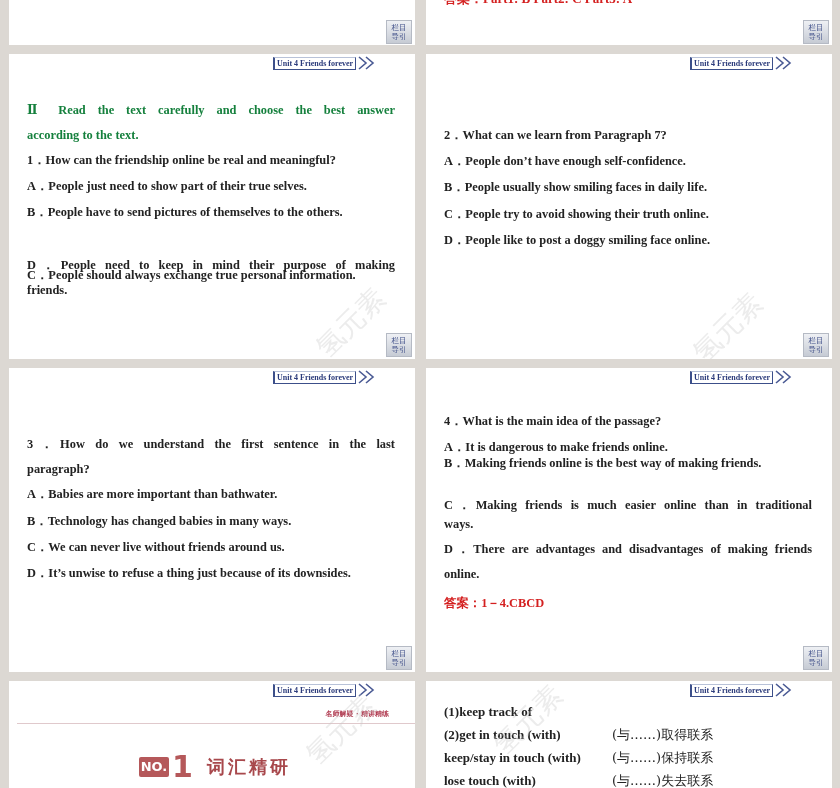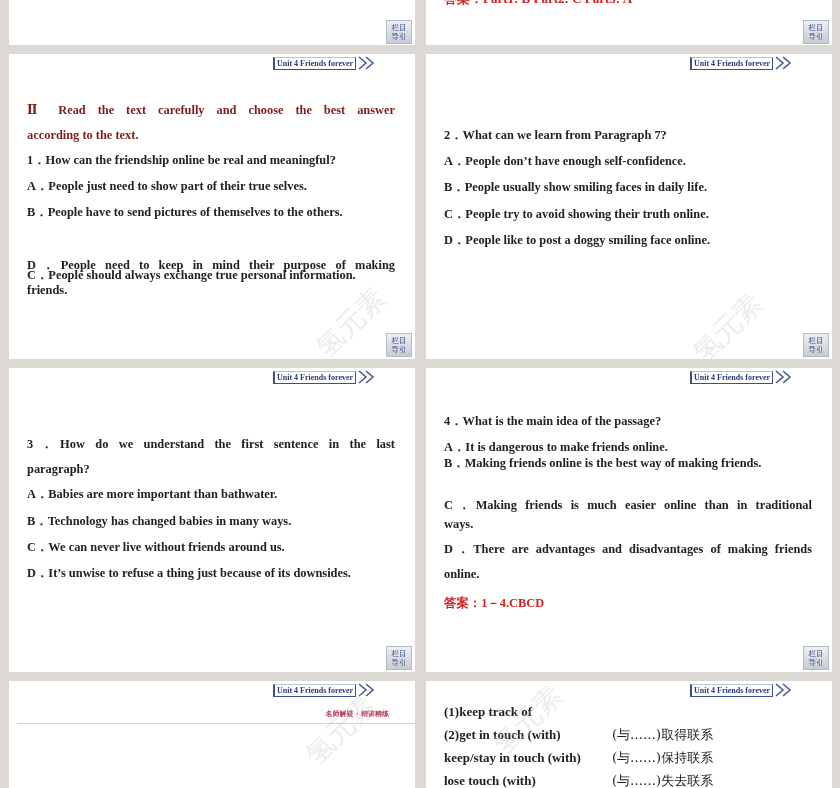--- a/index.html
+++ b/index.html
@@ -9,21 +9,21 @@
   .unit-tag { position: absolute; height: 14px; display: flex; align-items: center; }
   .unit-box { height: 13px; border: 1px solid #3c4f8a; border-top-color: #b8c2d8; border-left-width: 2px;
     background: #fff; color: #2a3a7a; font-size: 8px; font-weight: bold; line-height: 11px; padding: 0 2px; white-space: nowrap; }
   .unit-arrows { width: 22px; height: 14px; margin-left: 1px; }
   .nav-btn { position: absolute; width: 26px; height: 24px; background: linear-gradient(#eef0f4, #c6cbd4);
     border: 1px solid #b5bac4; color: #3b4b86; font-size: 7.5px; line-height: 9px; text-align: center; padding-top: 2px;
     font-family: Liberation Sans, sans-serif; }
   .q { position: absolute; color: #222; font-weight: bold; font-size: 12.4px; }
   .line { position: absolute; white-space: nowrap; }
   .just { text-align: justify; text-align-last: justify; white-space: normal; }
-  .blue { color: #7f1d1d; }
+  .blue { color: #15803d; }
   .red { color: #d42020; }
   .watermark { position: absolute; color: rgba(200,200,200,0.35); font-size: 28px; transform: rotate(-45deg);
     font-family: "DejaVu Sans", sans-serif; pointer-events: none; }
   .banner { position: absolute; left: 8px; top: 28px; width: 180px; height: 20px; background: linear-gradient(90deg, #d2a2a8, #c48a92);
     border-radius: 0 6px 0 0; color: #fff; font-family: "DejaVu Sans", sans-serif; font-size: 11px; font-weight: bold; display: flex; align-items: center; padding-left: 40px; }
   .banner .circ { display: inline-block; width: 15px; height: 15px; border-radius: 50%; background: #fff; color: #b03a50; font-size: 9.5px; line-height: 15px; text-align: center; margin-left: 1px; }
   .banner-underline { position: absolute; left: 8px; top: 48px; width: 400px; height: 1px; background: #e0c9cc; }
   .banner-right { position: absolute; right: 26px; top: 33px; color: #b03a50; font-size: 7px; font-family: "DejaVu Sans", sans-serif; font-weight: bold; }
   .no1 { position: absolute; left: 130px; top: 72px; display: flex; align-items: center; }
   .no-badge { width: 30px; height: 20px; background: #b5585a; color: #fff; font-family: "DejaVu Sans", sans-serif; font-weight: bold; font-size: 13px; line-height: 20px; text-align: center; border-radius: 2px; }
@@ -134,20 +134,25 @@
 
 <div class="slide" style="left:9px; top:681px; width:406px; height:120px;">
   <div class="unit-tag" style="left:264px; top:2px;">
     <div class="unit-box">Unit 4    Friends forever</div>
     <svg class="unit-arrows" viewBox="0 0 22 14">
         <path d="M2 1 L9 7 L2 13 M9 1 L16 7 L9 13" fill="none" stroke="#4a5a94" stroke-width="1.6"></path>
       </svg>
   </div>
   <div class="banner-underline" style="top:42px;"></div>
   <div class="banner-right" style="top:28px;">名师解疑 · 精讲精练</div>
+  <div class="no1">
+    <div class="no-badge">NO.</div>
+    <div class="no-num">1</div>
+    <div class="no-title">词汇精研</div>
+  </div>
   <div class="watermark" style="left:290px; top:30px;">氢元素</div>
 </div>
 
 <div class="slide" style="left:426px; top:681px; width:406px; height:120px;">
   <div class="unit-tag" style="left:264px; top:2px;">
     <div class="unit-box">Unit 4    Friends forever</div>
     <svg class="unit-arrows" viewBox="0 0 22 14">
         <path d="M2 1 L9 7 L2 13 M9 1 L16 7 L9 13" fill="none" stroke="#4a5a94" stroke-width="1.6"></path>
       </svg>
   </div>

